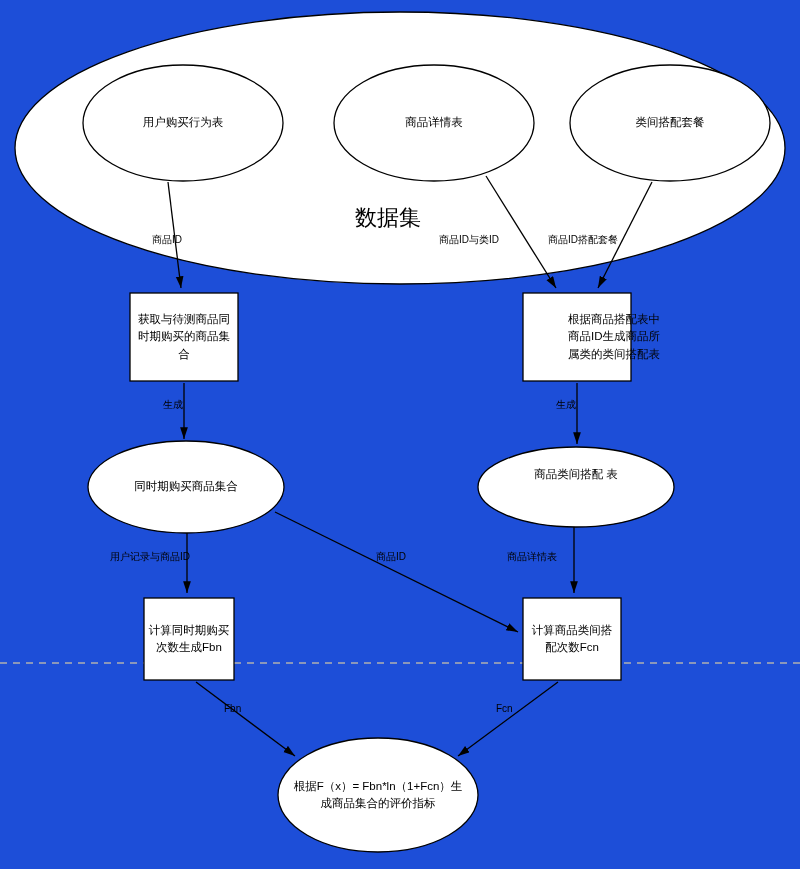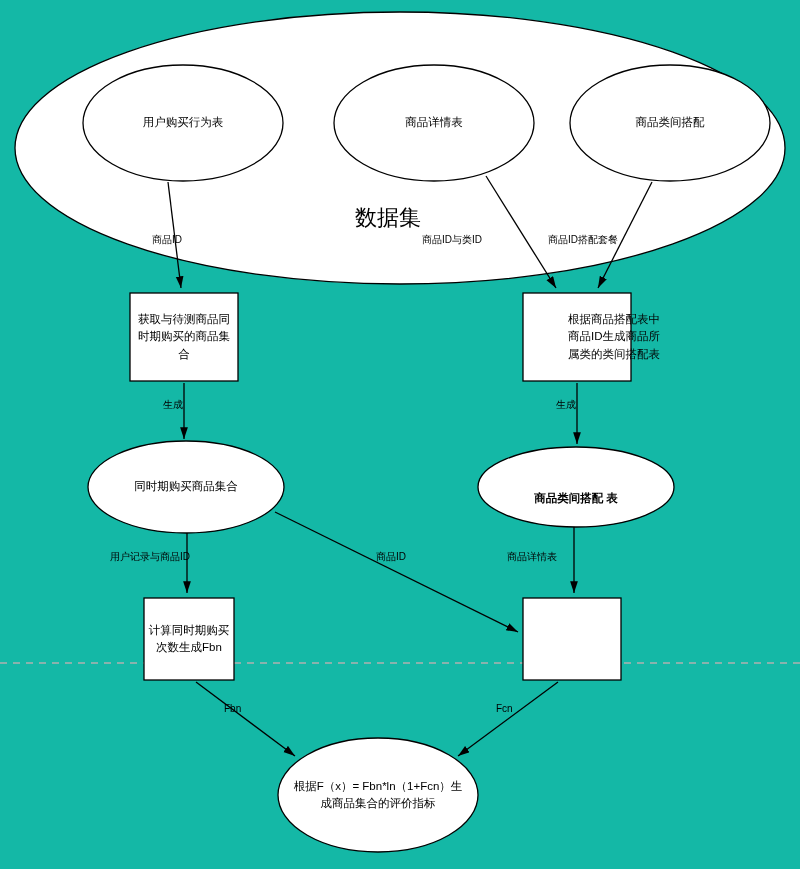--- a/index.html
+++ b/index.html
@@ -8,21 +8,21 @@
     background: #ffffff;
   }
   body {
     font-family: "Liberation Sans", sans-serif;
   }
   #canvas {
     position: relative;
     width: 800px;
     height: 869px;
     overflow: hidden;
-    background: #14b8a6;
+    background: #1d4ed8;
   }
   svg.layer {
     position: absolute;
     left: 0;
     top: 0;
     width: 800px;
     height: 869px;
   }
   .node-text {
     position: absolute;
@@ -91,36 +91,37 @@
     <line x1="574" y1="527" x2="574" y2="593" stroke="#000000" stroke-width="1.3" marker-end="url(#arrow)"></line>
 
     <line x1="275" y1="512" x2="518" y2="632" stroke="#000000" stroke-width="1.3" marker-end="url(#arrow)"></line>
 
     <line x1="196" y1="682" x2="295" y2="756" stroke="#000000" stroke-width="1.3" marker-end="url(#arrow)"></line>
     <line x1="558" y1="682" x2="458" y2="756" stroke="#000000" stroke-width="1.3" marker-end="url(#arrow)"></line>
   </svg>
 
   <div class="node-text" style="left:93px; top:105px; width:180px; height:36px;">用户购买行为表</div>
   <div class="node-text" style="left:344px; top:105px; width:180px; height:36px;">商品详情表</div>
-  <div class="node-text" style="left:580px; top:105px; width:180px; height:36px;">商品类间搭配</div>
+  <div class="node-text" style="left:580px; top:105px; width:180px; height:36px;">类间搭配套餐</div>
 
   <div class="big-label" style="left:355px; top:203px;">数据集</div>
 
   <div class="node-text" style="left:134px; top:297px; width:100px; height:80px;">获取与待测商品同时期购买的商品集合</div>
   <div class="node-text" style="left:527px; top:297px; width:100px; height:80px;margin-left:37px;">根据商品搭配表中商品ID生成商品所属类的类间搭配表</div>
 
   <div class="node-text" style="left:96px; top:470px; width:180px; height:34px;">同时期购买商品集合</div>
-  <div class="node-text" style="left:486px; top:482px; width:180px; height:34px;font-weight:bold;">商品类间搭配 表</div>
+  <div class="node-text" style="left:486px; top:458px; width:180px; height:34px;">商品类间搭配 表</div>
 
   <div class="node-text" style="left:148px; top:602px; width:82px; height:74px;">计算同时期购买次数生成Fbn</div>
+  <div class="node-text" style="left:527px; top:602px; width:90px; height:74px;">计算商品类间搭配次数Fcn</div>
 
   <div class="node-text" style="left:288px; top:758px; width:180px; height:74px;">根据F（x）= Fbn*ln（1+Fcn）生成商品集合的评价指标</div>
 
   <div class="edge-label" style="left:152px; top:233px;">商品ID</div>
-  <div class="edge-label" style="left:422px; top:233px;text-align:right;">商品ID与类ID</div>
+  <div class="edge-label" style="left:439px; top:233px;text-align:right;">商品ID与类ID</div>
   <div class="edge-label" style="left:548px; top:233px;">商品ID搭配套餐</div>
 
   <div class="edge-label" style="left:163px; top:398px;">生成</div>
   <div class="edge-label" style="left:556px; top:398px;">生成</div>
 
   <div class="edge-label" style="left:110px; top:550px;">用户记录与商品ID</div>
   <div class="edge-label" style="left:376px; top:550px;">商品ID</div>
   <div class="edge-label" style="left:507px; top:550px;">商品详情表</div>
 
   <div class="edge-label" style="left:224px; top:703px;">Fbn</div>

